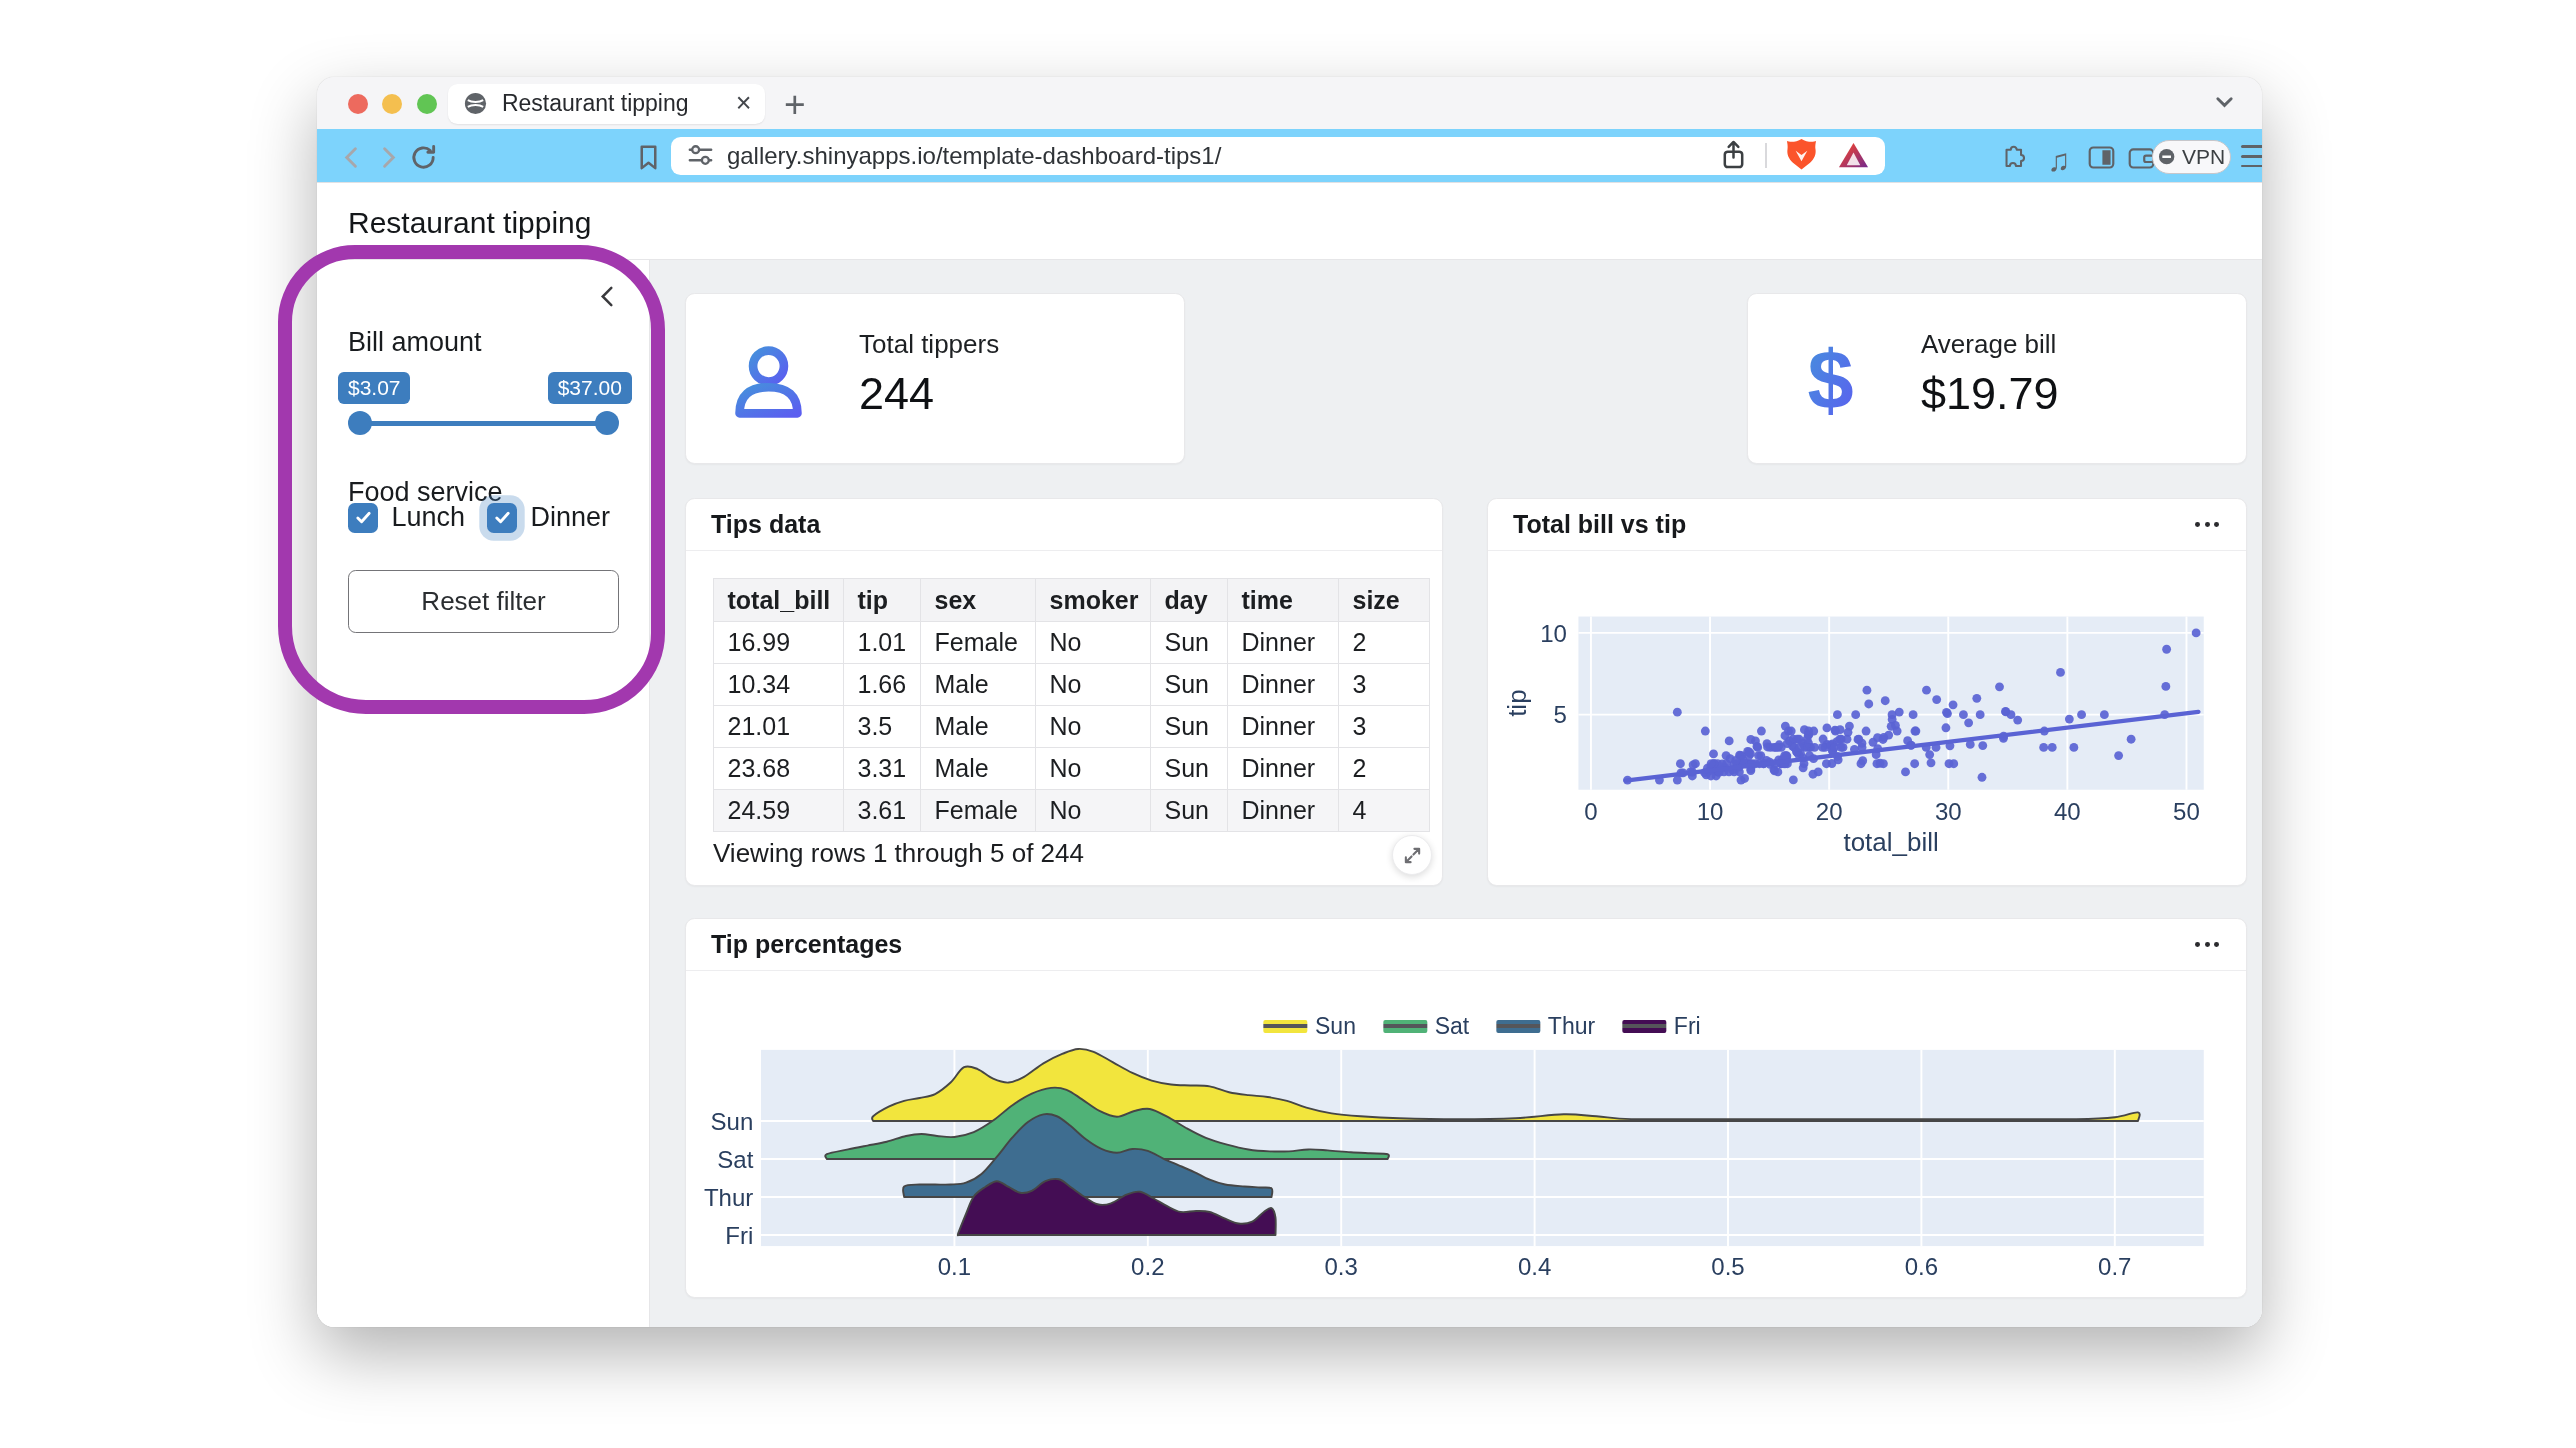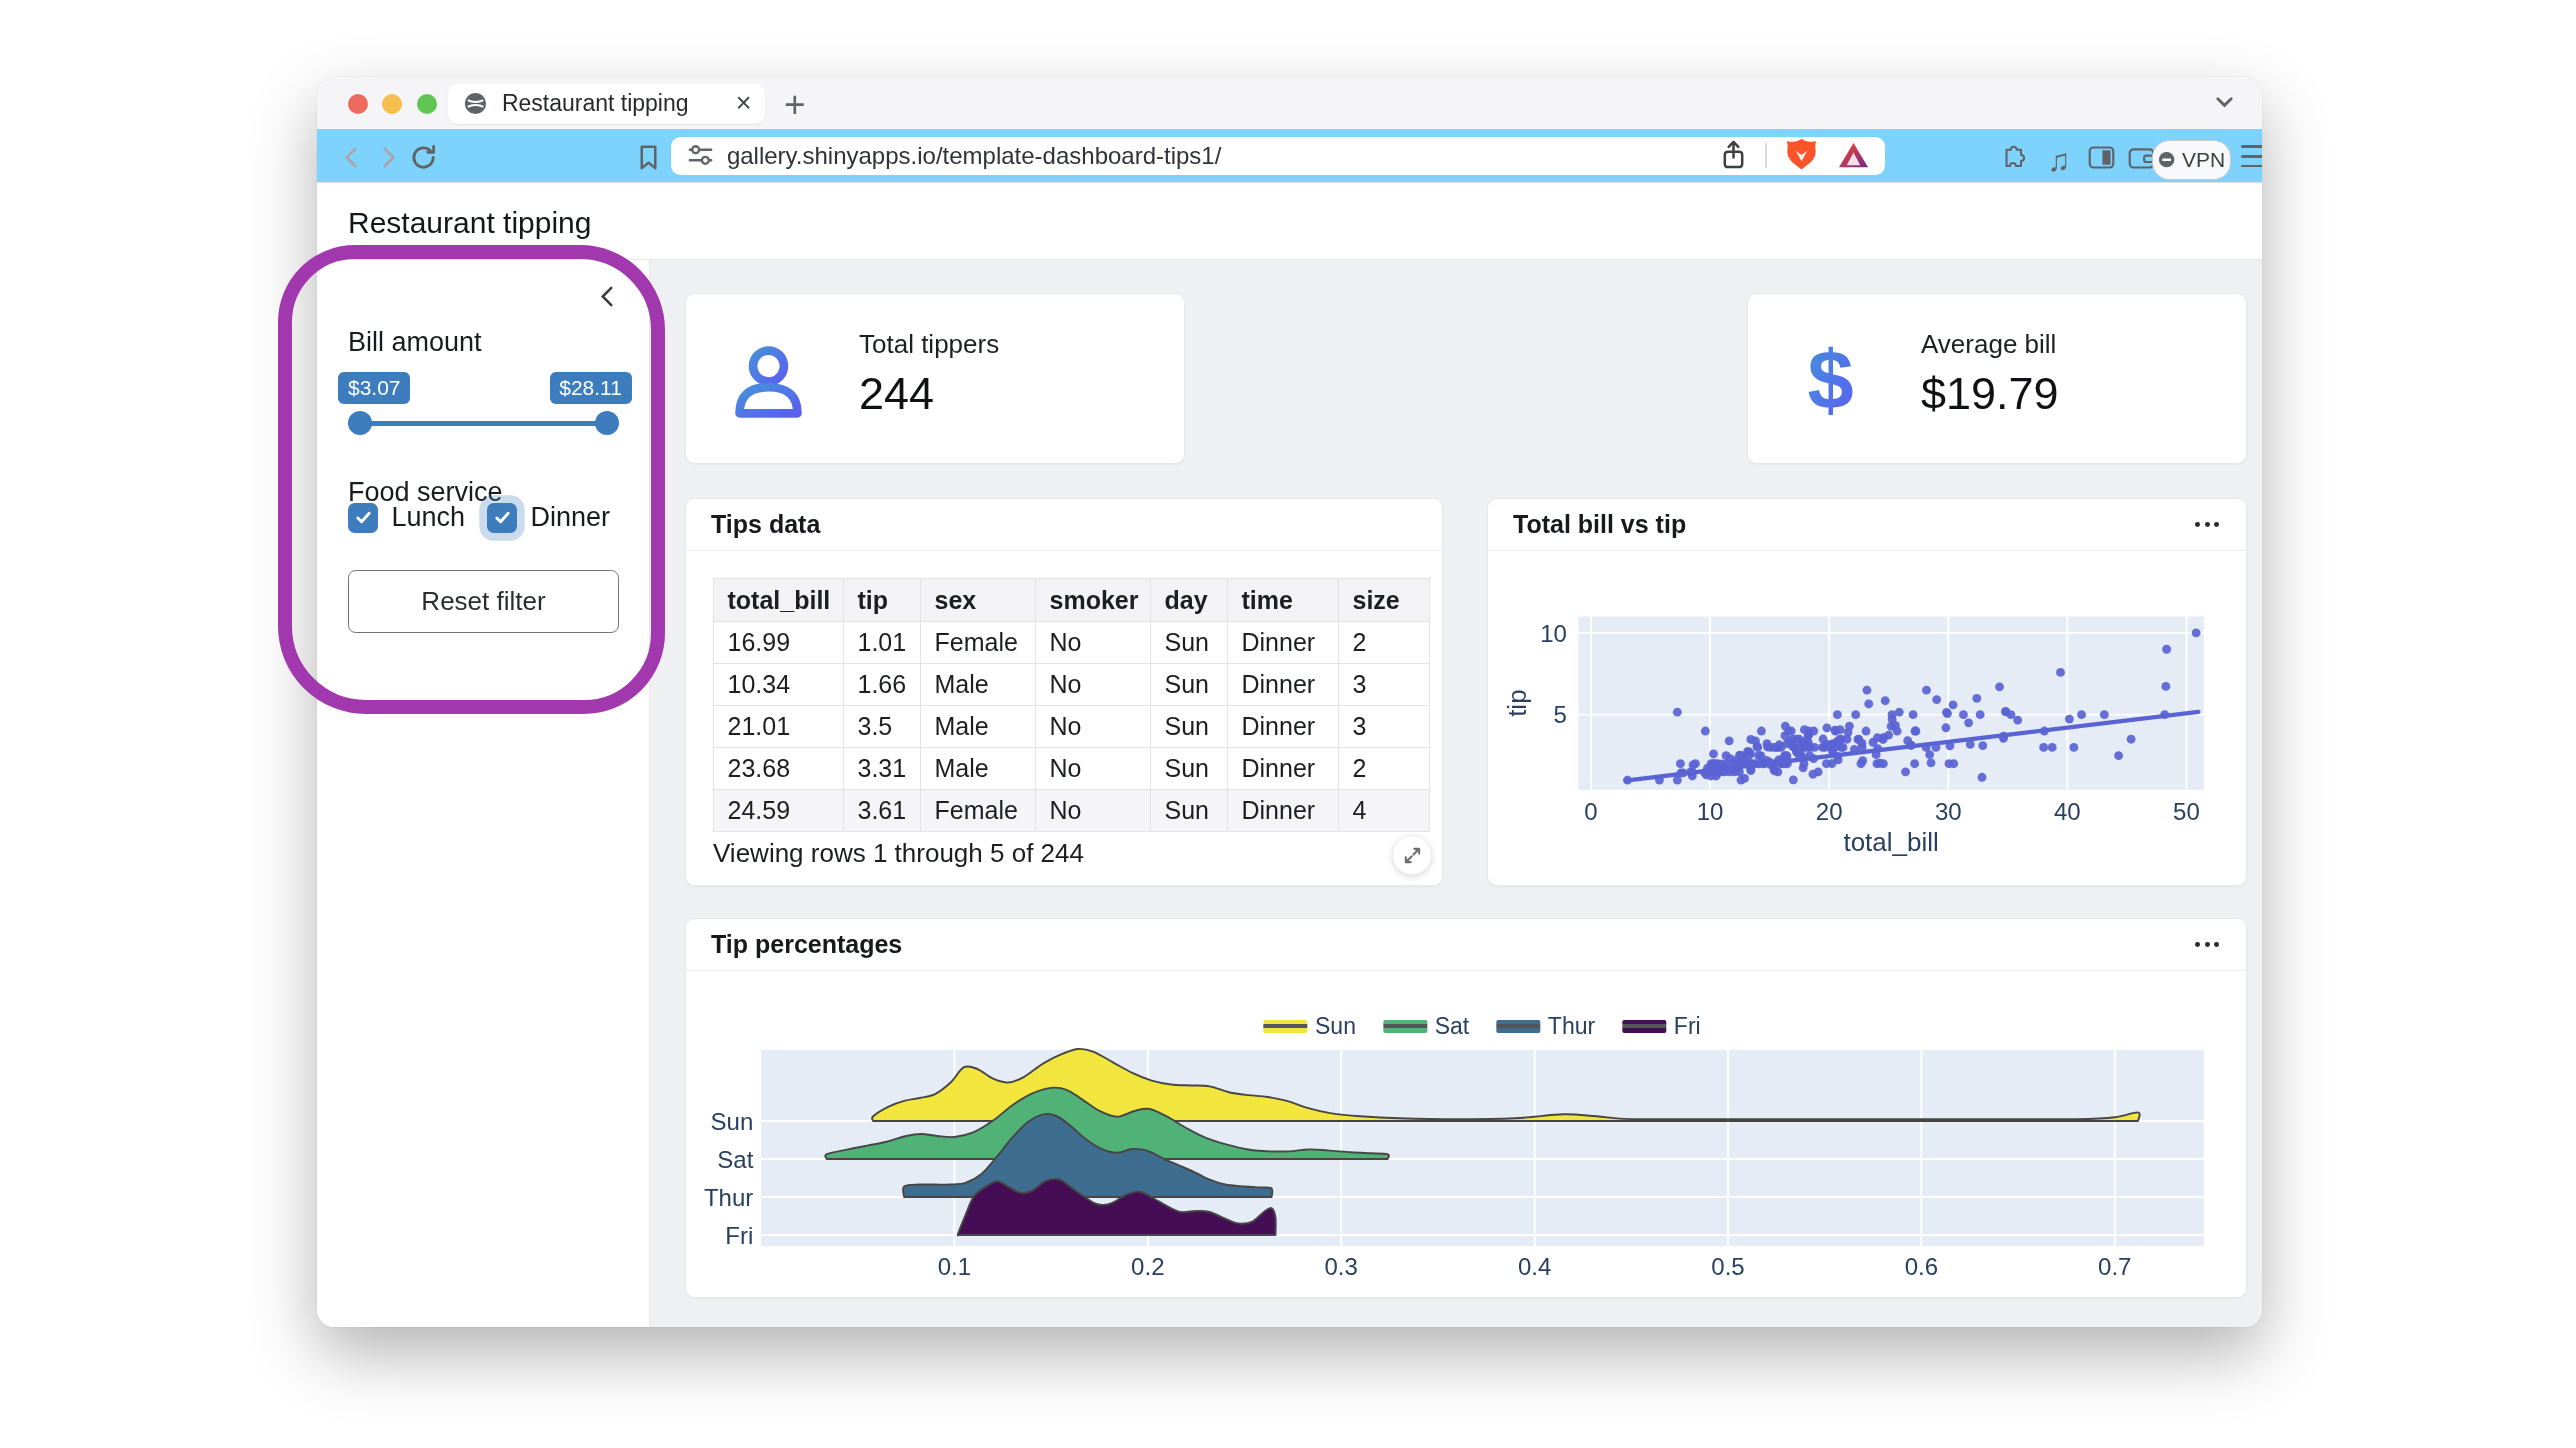--- a/index.html
+++ b/index.html
@@ -24,21 +24,21 @@
   .tabchev { position:absolute; right:23px; top:15.4px; }
 
   .toolbar { position:absolute; left:0; top:52px; width:100%; height:54px; background:#7dd3fc;
     border-bottom:1px solid #e1e1e4; }
   .tbtn { position:absolute; top:13.5px; width:29px; height:29px; }
   .urlpill { position:absolute; left:354px; top:7.7px; width:1214px; height:38px; background:#ffffff;
     border-radius:9.6px; display:flex; align-items:center; }
   .url-text { margin-left:11.5px; font-size:24px; color:#2f3337; flex:1; white-space:nowrap; overflow:hidden; }
   .pill-right { display:flex; align-items:center; gap:17.3px; margin-right:15.4px; }
   .pill-div { width:1.9px; height:25px; background:#d9d9dc; }
-  .vpn { position:absolute; left:1835px; top:10.6px; width:79px; height:40px; border:1.9px solid #c7c7cb;
+  .vpn { position:absolute; left:1835px; top:10.6px; width:79px; height:34px; border:1.9px solid #c7c7cb;
     border-radius:17.3px; display:flex; align-items:center; justify-content:center; gap:6.7px;
     font-size:21px; color:#3c4043; background:#f8f8fa; }
   .burger { position:absolute; left:1924px; top:16.4px; display:flex; flex-direction:column; gap:6.7px; }
   .burger div { width:27px; height:2.9px; background:#5f6368; border-radius:1.9px; }
 
   
   .app { position:absolute; left:0; top:106px; width:100%; height:1145px; background:#ffffff; }
   .app-header { position:absolute; left:0; top:0; width:100%; height:77px; background:#ffffff;
     border-bottom:1px solid #e6e6e8; }
   .app-title { position:absolute; left:31px; top:23px; font-size:30px; color:#14171a; }
@@ -207,21 +207,21 @@
         <div class="app-title">Restaurant tipping</div>
       </div>
 
       <div class="sidebar">
         <svg class="collapse" width="21" height="27" viewBox="0 0 22 28">
           <path d="M15 5L6 14l9 9" stroke="#3a3a3d" stroke-width="2.6" fill="none" stroke-linecap="round"></path>
         </svg>
         <div class="side-label" style="top:67px">Bill amount</div>
         <div class="slider">
           <div class="badge min">$3.07</div>
-          <div class="badge max">$28.11</div>
+          <div class="badge max">$37.00</div>
           <div class="track"></div>
           <div class="handle min"></div>
           <div class="handle max"></div>
         </div>
         <div class="side-label" style="top:217px">Food service</div>
         <div class="checks">
           <div class="chk">
             <div class="box">
               <svg width="19" height="19" viewBox="0 0 20 20">
                   <path d="M4 10.5l4 4 8-9" stroke="#ffffff" stroke-width="3" fill="none" stroke-linecap="round" stroke-linejoin="round"></path>

